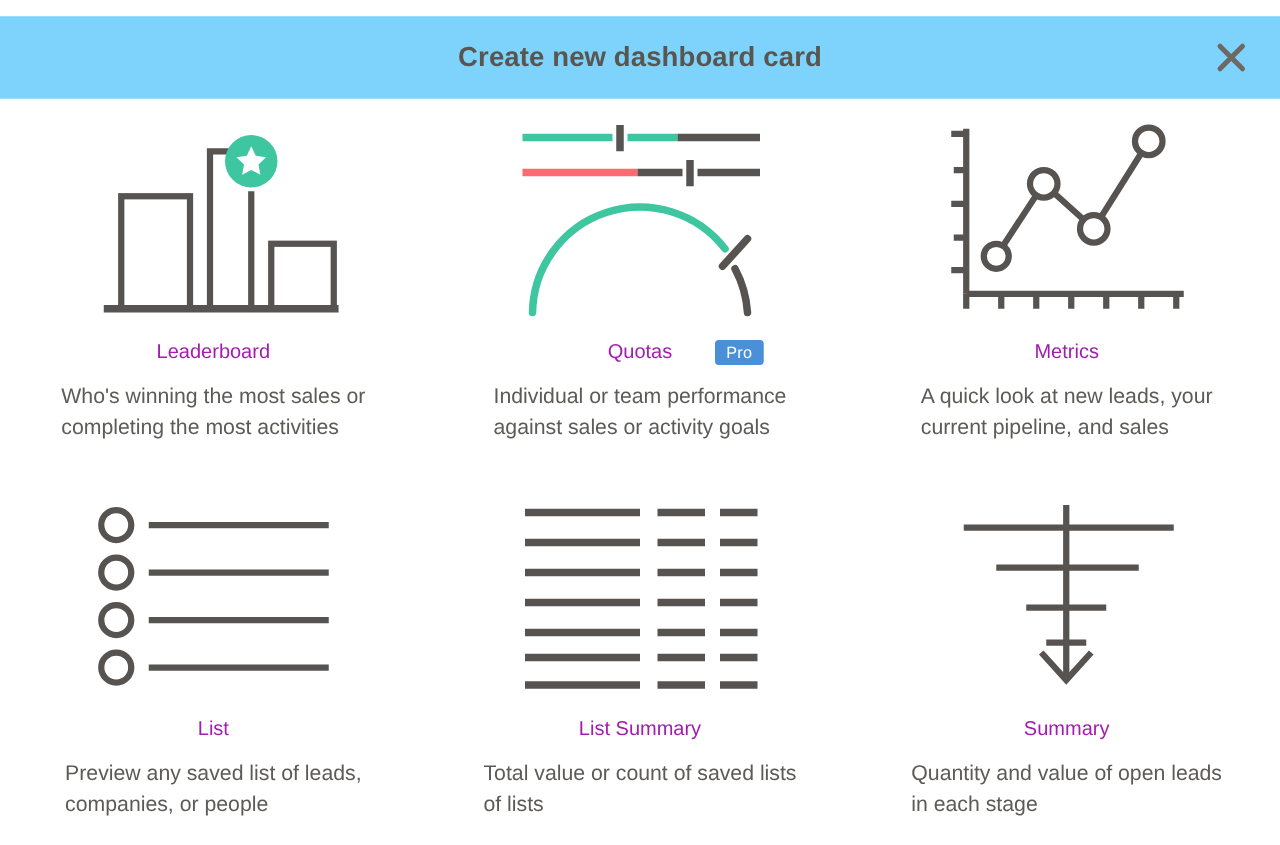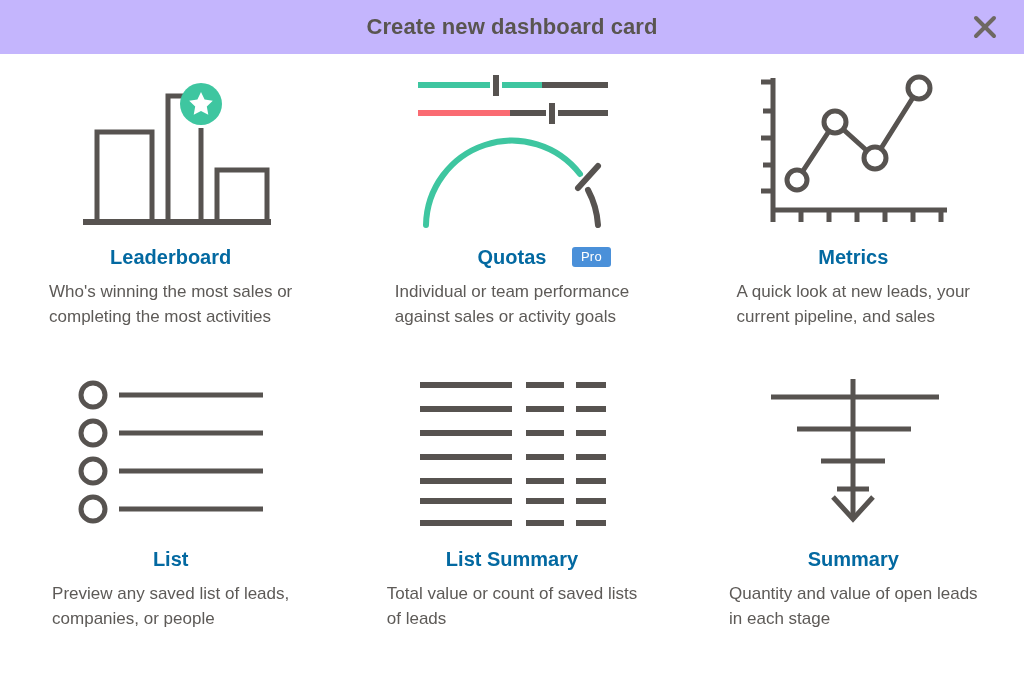--- a/index.html
+++ b/index.html
@@ -9,25 +9,26 @@
     height: 676px;
     overflow: hidden;
     background: #ffffff;
     font-family: "Liberation Sans", sans-serif;
   }
 
   
   .modal-header {
     position: relative;
     width: 1024px;
-    height: 54px;
-    background: #c4b5fd;
+    height: 66px;
+    background: #7dd3fc;
     display: flex;
     align-items: center;
     justify-content: center;
+    margin-top: 13px;
   }
   .modal-title {
     font-size: 22px;
     font-weight: bold;
     color: #595550;
     letter-spacing: 0.1px;
   }
   .close-button {
     position: absolute;
     right: 22px;
@@ -67,23 +68,23 @@
   .card-title-row {
     position: relative;
     display: flex;
     align-items: center;
     justify-content: center;
     width: 100%;
     margin-top: 6px;
     height: 30px;
   }
   .card-title {
-    font-size: 20px;
-    font-weight: bold;
-    color: #0369a1;
+    font-size: 16px;
+    font-weight: normal;
+    color: #a21caf;
     white-space: nowrap;
   }
   .pro-badge {
     position: absolute;
     left: 50%;
     margin-left: 60px;
     background: #4a90d9;
     color: #ffffff;
     font-size: 13px;
     font-weight: normal;
@@ -267,21 +268,21 @@
             <line x1="110" y1="144" x2="148" y2="144"></line>
             <line x1="160" y1="144" x2="190" y2="144"></line>
         </g>
       </svg>
     </div>
     <div class="card-title-row">
       <span class="card-title">List Summary</span>
     </div>
     <div class="card-desc">
       <span class="card-desc-row1">Total value or count of saved lists</span>
-      <span class="card-desc-row2">of leads</span>
+      <span class="card-desc-row2">of lists</span>
     </div>
   </div>
 
   <div class="card">
     <div class="card-icon">
       <svg width="200" height="150" viewBox="0 0 200 150">
         <g stroke="#575350" stroke-width="5" stroke-linecap="butt" fill="none">
           <line x1="18" y1="18" x2="186" y2="18"></line>
           <line x1="44" y1="50" x2="158" y2="50"></line>
           <line x1="68" y1="82" x2="132" y2="82"></line>

